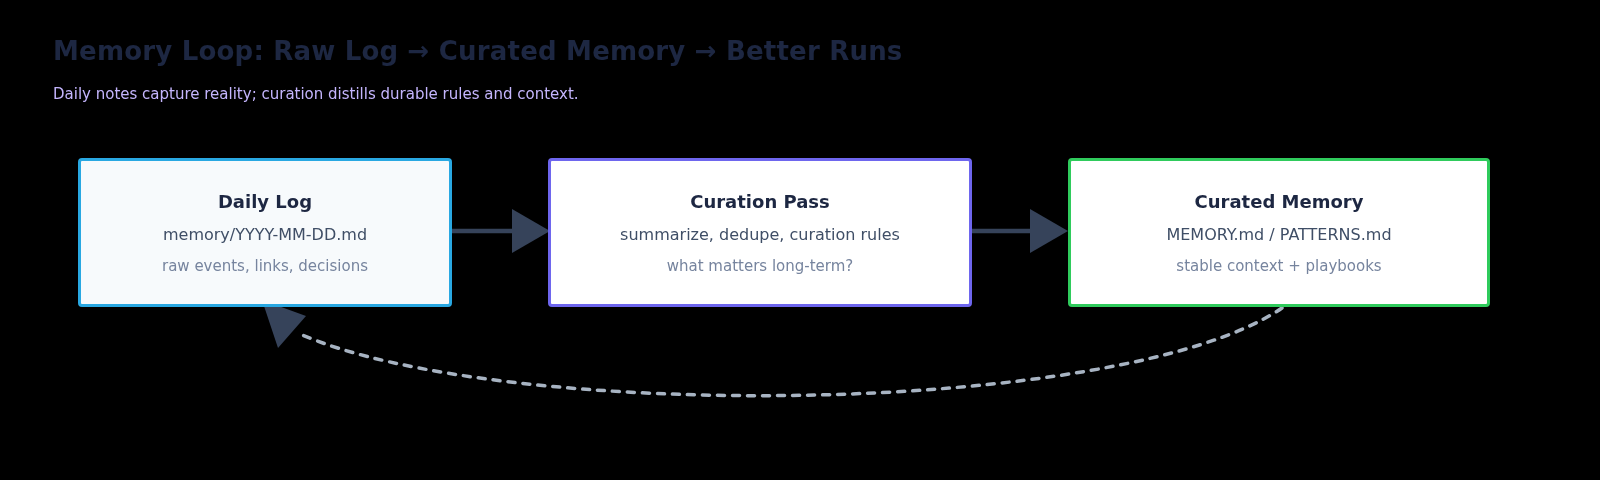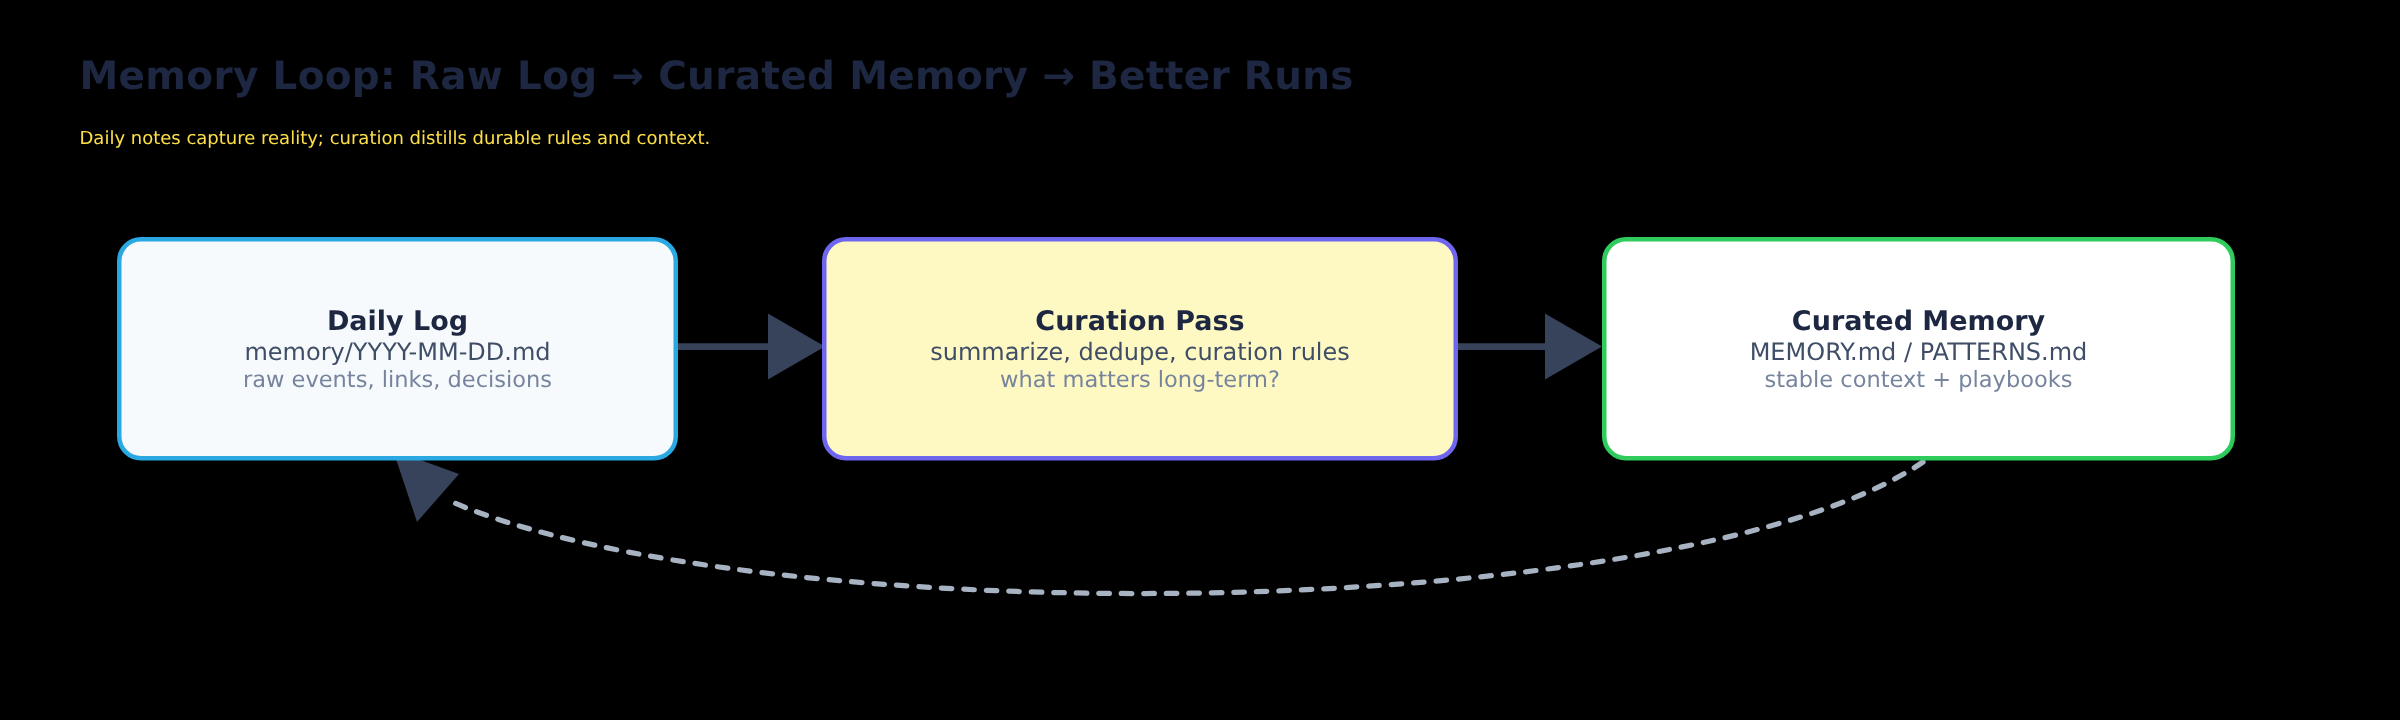--- a/index.html
+++ b/index.html
@@ -24,44 +24,45 @@
     font-weight: bold;
     color: #1d2742;
     letter-spacing: 0.2px;
     white-space: nowrap;
   }
   .page-subtitle {
     position: absolute;
     left: 53px;
     top: 85px;
     margin: 0;
-    font-size: 12px;
+    font-size: 15px;
     font-weight: normal;
-    color: #fde047;
+    color: #c4b5fd;
     white-space: nowrap;
   }
   .connector-layer {
     position: absolute;
     left: 0;
     top: 0;
     width: 1600px;
     height: 480px;
   }
   .node {
     position: absolute;
     top: 158px;
     height: 149px;
     box-sizing: border-box;
     border: 3px solid #888888;
-    border-radius: 16px;
+    border-radius: 4px;
     background: #ffffff;
     display: flex;
     flex-direction: column;
     align-items: center;
     justify-content: center;
+    gap: 13px;
     text-align: right;
   }
   .node-daily-log     { left: 78px;   width: 374px; }
   .node-curation-pass { left: 548px;  width: 424px; }
   .node-curated-memory{ left: 1068px; width: 422px; }
   .node-title {
     font-size: 18px;
     font-weight: bold;
     color: #1d2742;
     line-height: 21px;
@@ -116,21 +117,21 @@
       <polygon points="262,300 306,316 278,348" fill="#36435a"></polygon>
     </g>
   </svg>
 
   <div class="node node-daily-log" style="border-color: rgb(41, 168, 226); background-color: rgb(247, 250, 252);">
     <div class="node-title">Daily Log</div>
     <div class="node-line1">memory/YYYY-MM-DD.md</div>
     <div class="node-line2">raw events, links, decisions</div>
   </div>
 
-  <div class="node node-curation-pass" style="border-color: rgb(110, 102, 238); background-color: #fef9c3;">
+  <div class="node node-curation-pass" style="border-color: rgb(110, 102, 238); background-color: #ffffff;">
     <div class="node-title">Curation Pass</div>
     <div class="node-line1">summarize, dedupe, curation rules</div>
     <div class="node-line2">what matters long-term?</div>
   </div>
 
   <div class="node node-curated-memory" style="border-color: rgb(47, 203, 92); background-color: #ffffff;">
     <div class="node-title">Curated Memory</div>
     <div class="node-line1">MEMORY.md / PATTERNS.md</div>
     <div class="node-line2">stable context + playbooks</div>
   </div>

